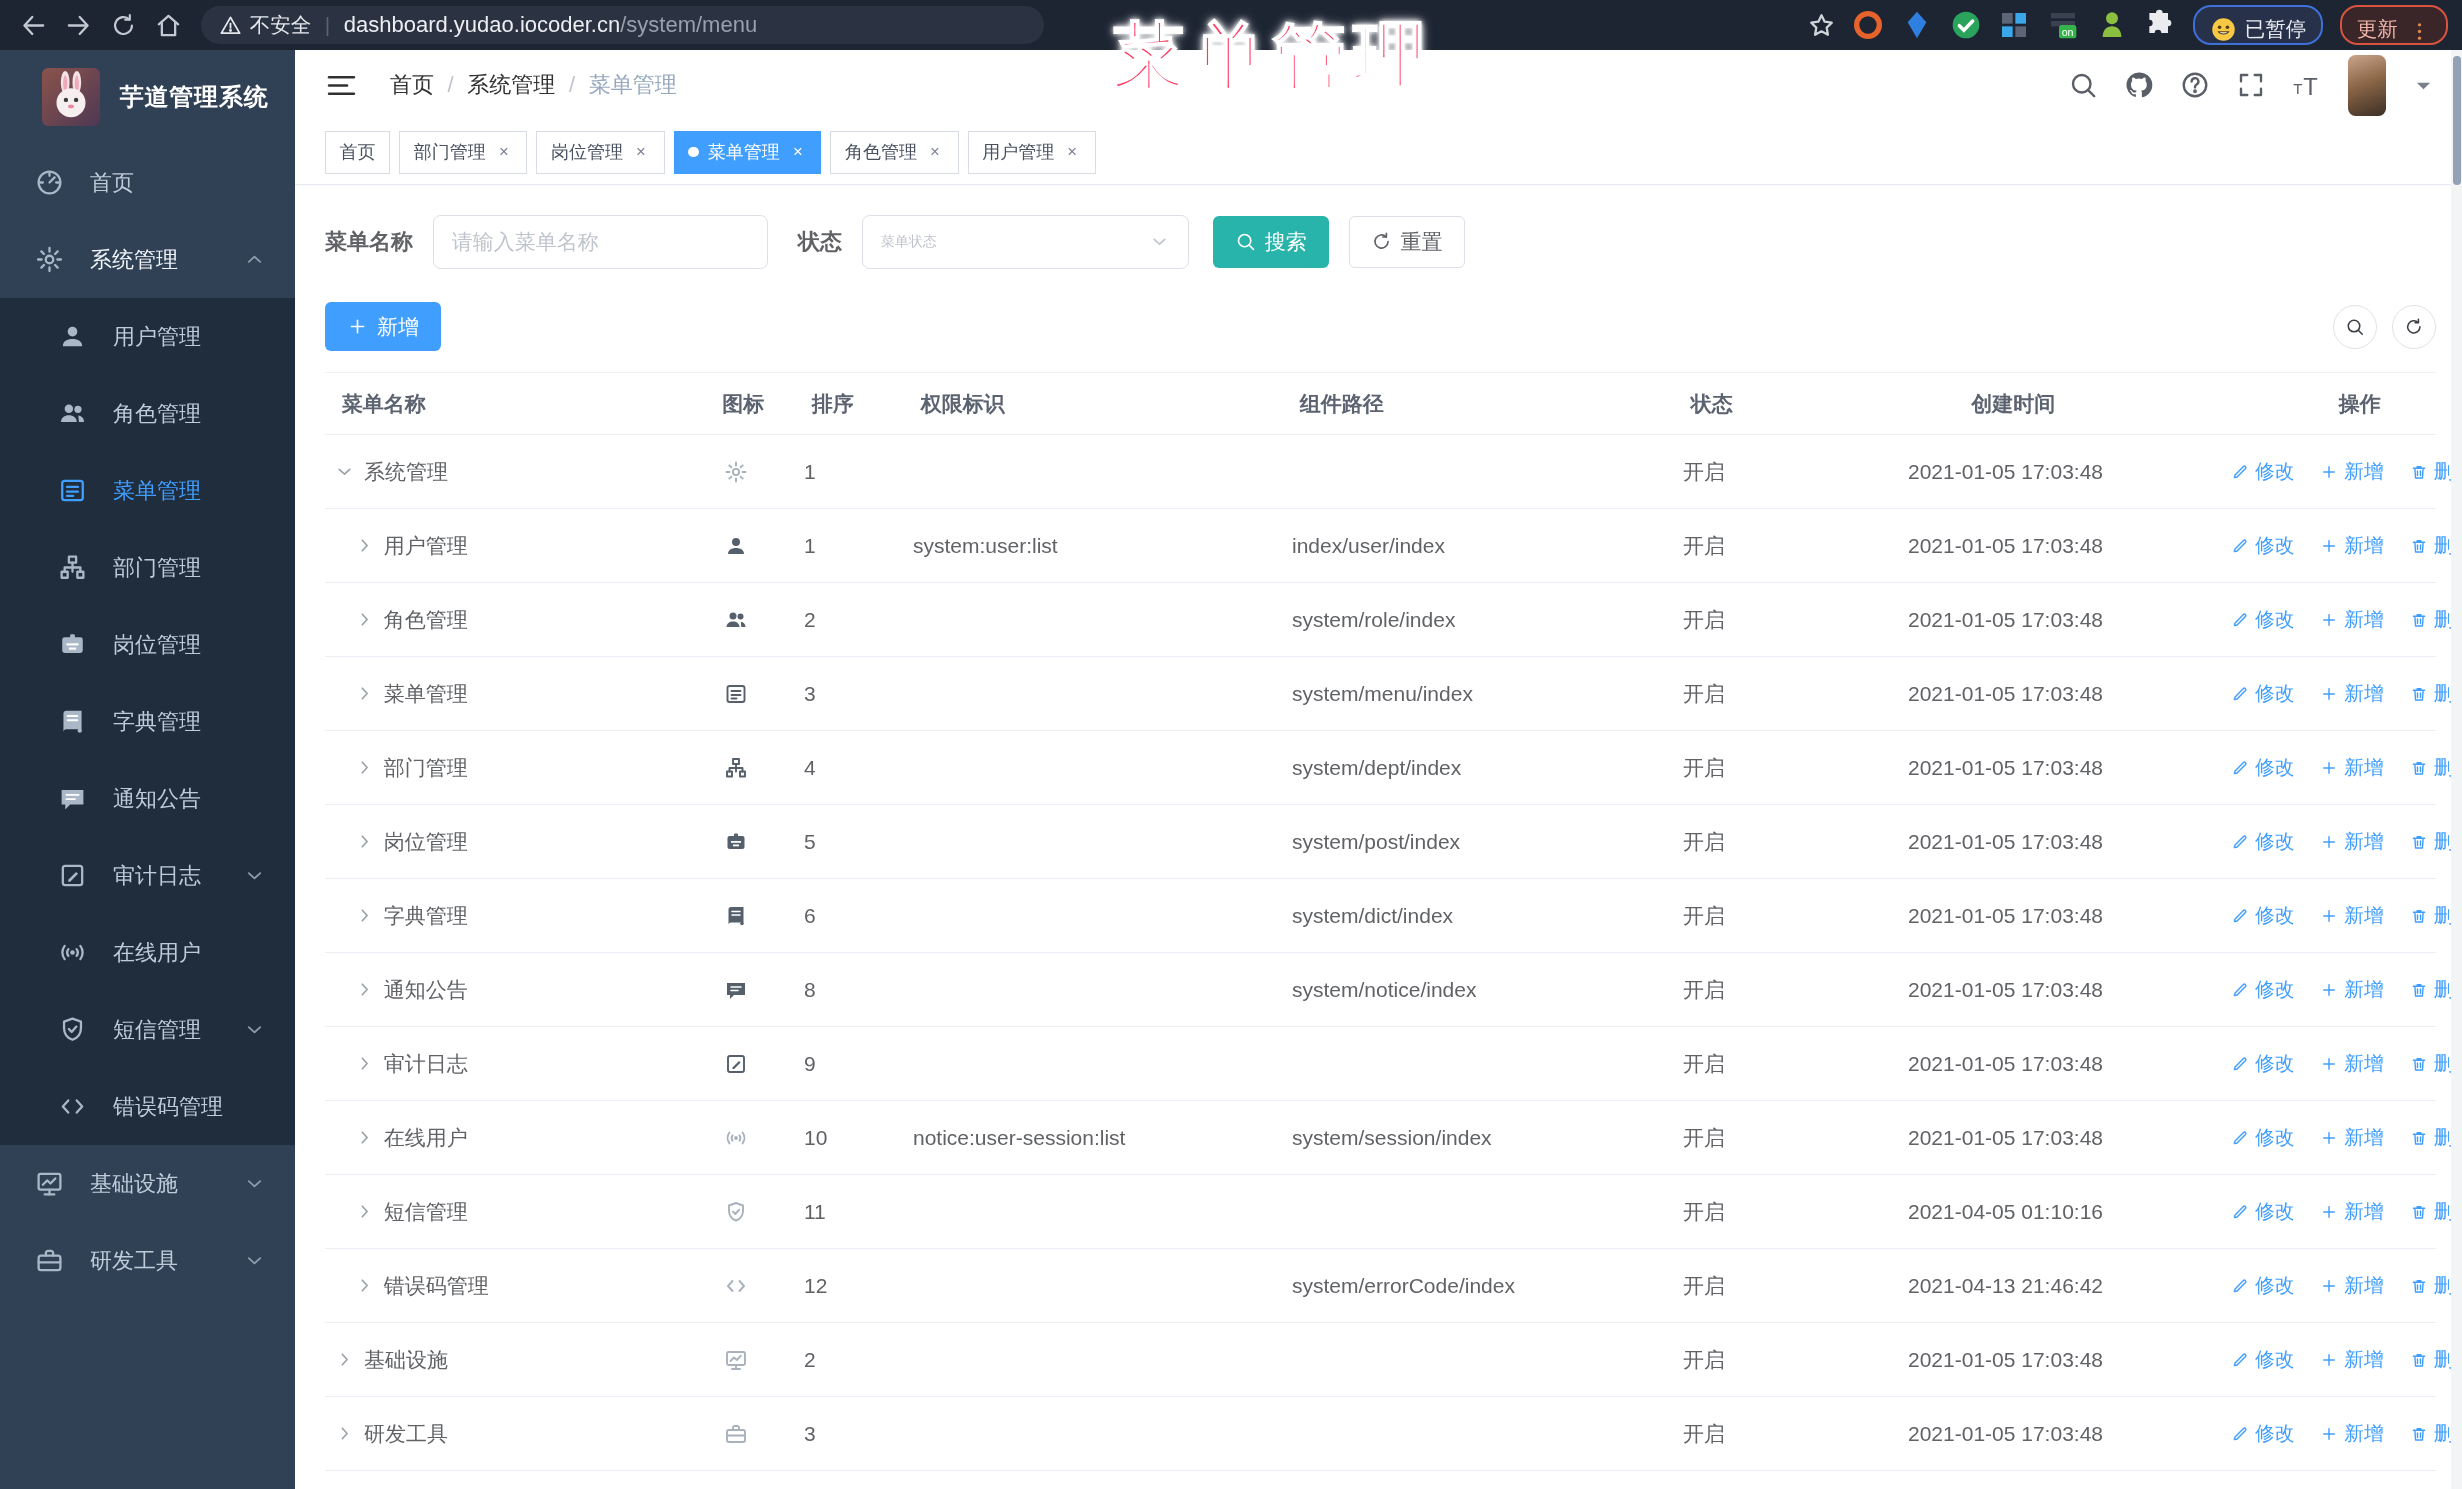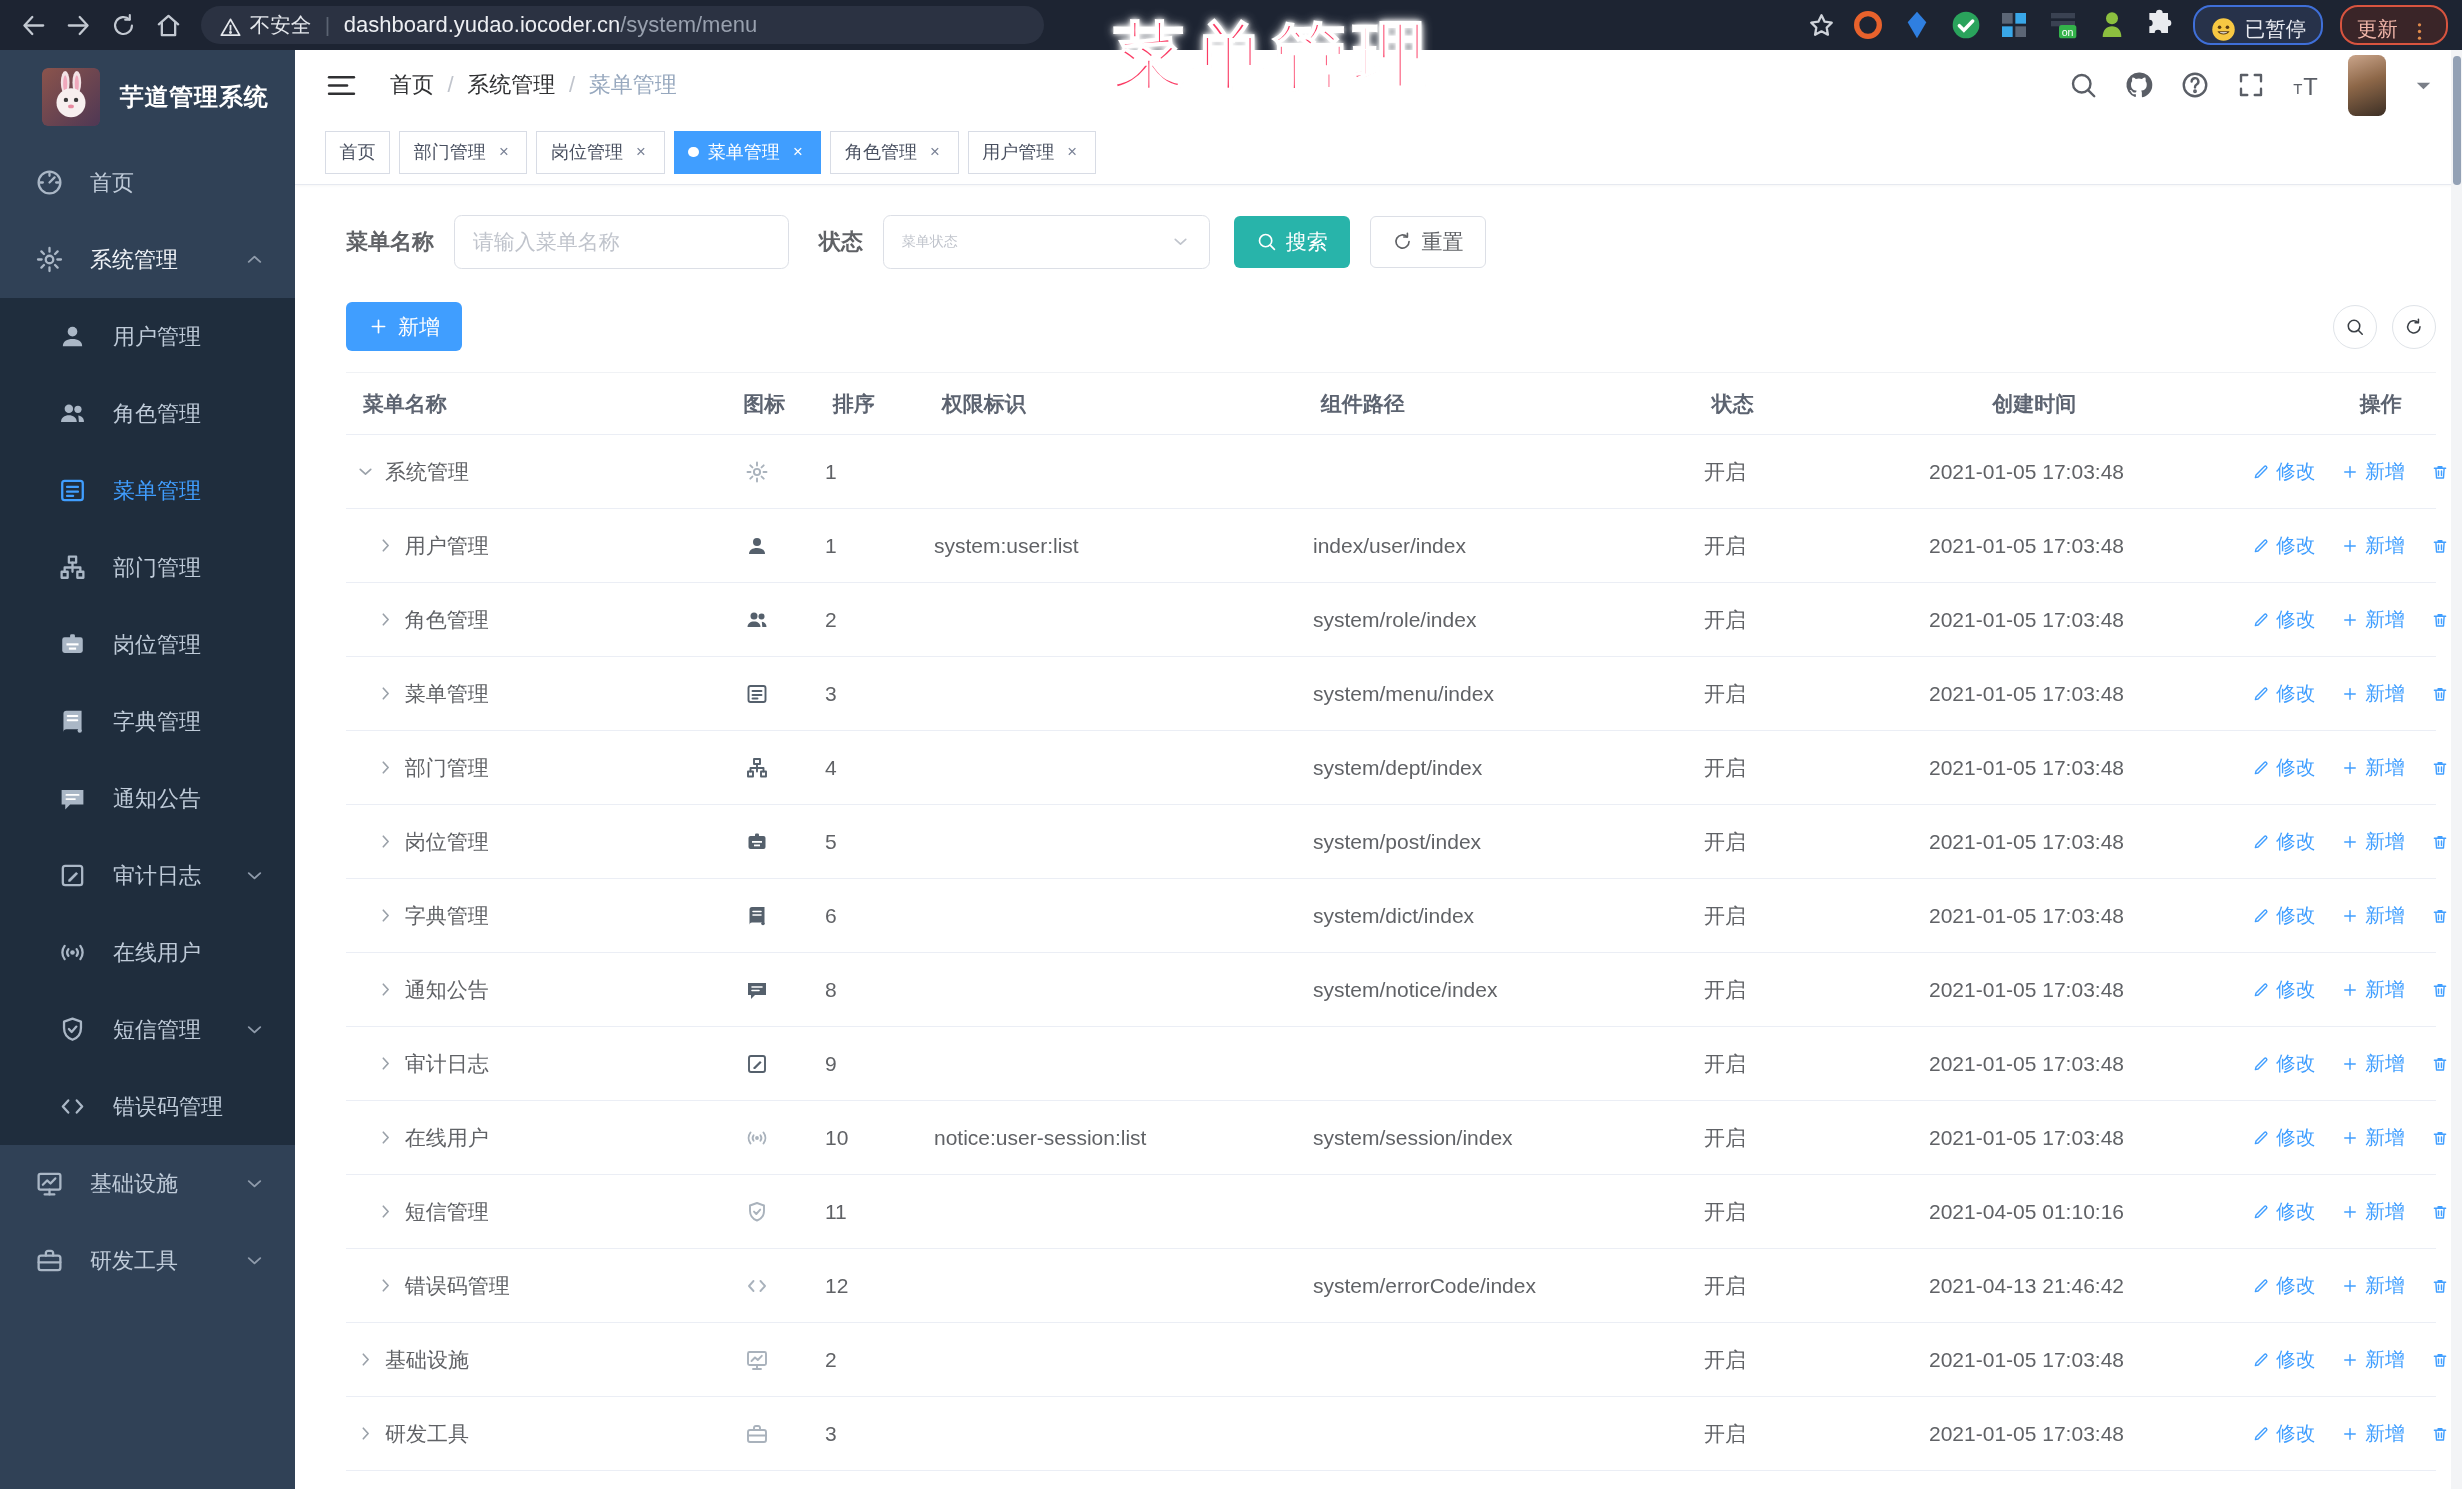--- a/index.html
+++ b/index.html
@@ -8,21 +8,21 @@
   .ic{display:inline-flex;align-items:center;justify-content:center;flex:0 0 auto;}
   .ic svg{width:100%;height:100%;}
 
   
   .browser-bar{height:50px;background:#1d2432;display:flex;align-items:center;
     padding:0 13.6px;gap:6px;color:#c8cdd5;}
   .nav-btn{width:39px;height:39px;border-radius:19.7px;display:flex;align-items:center;
     justify-content:center;color:#c3c9d2;}
   .url-pill{flex:0 0 auto;width:807px;height:38px;background:#2b3242;border-radius:19px;
     display:flex;align-items:center;padding:0 18px;gap:9px;margin-left:7.6px;color:#dfe2e8;}
-  .url-pill .sec{font-size:20.5px;color:#e4e7ec;display:flex;align-items:flex-end;gap:7.6px;}
+  .url-pill .sec{font-size:20.5px;color:#e4e7ec;display:flex;align-items:center;gap:7.6px;}
   .url-sep{color:#5b6372;font-size:21px;margin:0 4.5px;}
   .url-text{font-size:22px;color:#eceef2;white-space:nowrap;}
   .url-text .path{color:#98a0ae;}
   .browser-right{margin-left:auto;display:flex;align-items:center;gap:16.7px;}
   .ext{width:32px;height:32px;border-radius:7.6px;display:flex;align-items:center;
     justify-content:flex-start;font-size:18px;position:relative;}
   .pill-badge{height:36px;border-radius:18px;display:flex;align-items:flex-end;gap:7.6px;
     padding:0 15px;font-size:20.5px;}
   .pill-paused{background:#27324a;border:2.3px solid #3f6fd8;color:#e8eaf0;}
   .pill-update{background:#3a2528;border:2.3px solid #d8543f;color:#f0b5a8;gap:10.6px;}
@@ -63,21 +63,21 @@
     border-bottom:0.8px solid #e6e9f0;box-shadow:0 1.5px 2.3px rgba(0,0,0,.03);}
   .tag-tab{height:41px;display:flex;align-items:center;gap:9px;padding:0 13.6px;
     border:0.8px solid #d8dce5;background:#fff;color:#495060;font-size:18px;cursor:pointer;}
   .tag-tab .dot{width:10.6px;height:10.6px;border-radius:50%;background:#fff;}
   .tag-tab .x{font-size:16.7px;color:#7a8296;width:18px;height:18px;display:flex;
     align-items:center;justify-content:center;border-radius:50%;}
   .tag-active{background:#409eff;border-color:#409eff;color:#fff;}
   .tag-active .x{color:#fff;}
 
   
-  .content{flex:1;padding:0 26.5px 0 30px;margin-left:21px;}
+  .content{flex:1;padding:0 26.5px 0 30px;}
   .filter-row{margin-top:29px;display:flex;align-items:center;gap:19.7px;height:55px;}
   .f-label{font-size:22px;color:#606266;font-weight:700;}
   .f-input{width:297px;height:52px;border:0.8px solid #dcdfe6;border-radius:7.6px;
     font-size:21px;padding:0 18px;color:#606266;outline:none;
     font-family:"Liberation Sans","DejaVu Sans",sans-serif;}
   .f-input::placeholder{color:#c0c4cc;}
   .f-select{width:289px;height:52px;border:0.8px solid #dcdfe6;border-radius:7.6px;
     display:flex;align-items:center;padding:0 18px;color:#c0c4cc;font-size:14px;cursor:pointer;}
   .f-select .ic{margin-left:auto;width:21px;height:21px;color:#c0c4cc;}
   .btn{height:50px;border-radius:6px;display:flex;align-items:center;gap:9px;

